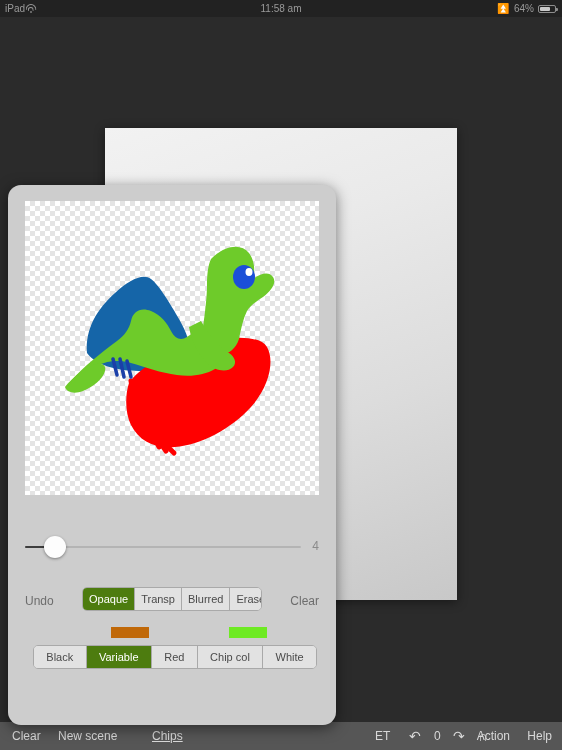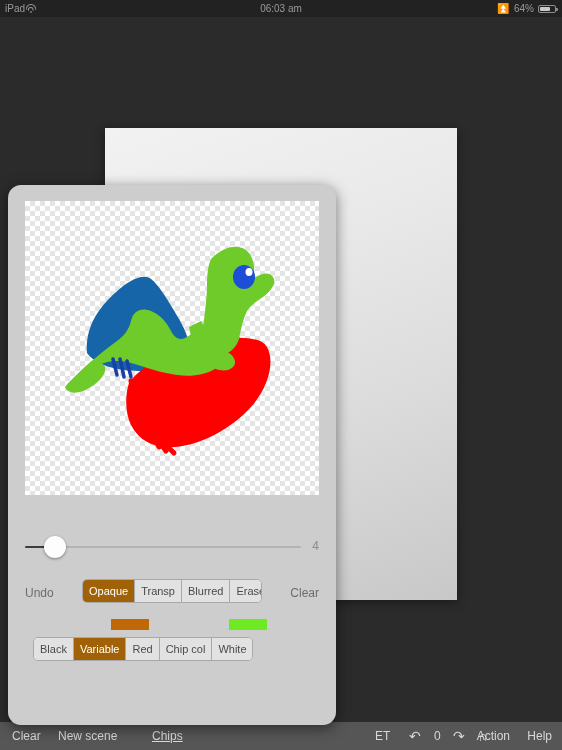--- a/index.html
+++ b/index.html
@@ -119,21 +119,21 @@
     position: absolute; left: 24px; top: 3px; width: 22px; height: 22px;
     background: #fdfdfd; border-radius: 50%;
     box-shadow: 0 1px 3px rgba(0,0,0,0.4);
   }
   #slider-value {
     position: absolute; right: 0; top: 6px; width: 16px;
     text-align: right; font-size: 12px; color: #8b8b8b;
   }
 
   
-  .panel-row { position: absolute; left: 17px; width: 294px; }
+  .panel-row { position: absolute; left: 17px; width: 294px; margin-top: 8px; }
 
   .side-label {
     font-size: 12px; color: #6d6d6d;
     position: absolute; top: 7px;
   }
 
   
   .segmented {
     display: flex;
     border: 1px solid #a9a9a9;
@@ -149,39 +149,39 @@
     font-size: 11px;
     color: #4a4a4a;
     background: #e2e2e2;
     border-right: 1px solid #a9a9a9;
     box-sizing: border-box;
     white-space: nowrap;
     padding: 0 6px;
   }
   .segmented .seg:last-child { border-right: none; }
   .segmented .seg.selected {
-    background: #a16207;
+    background: #4d7c0f;
     color: #ffffff;
   }
 
   #tool-row { top: 394px; height: 26px; }
   #tool-seg-wrap { position: absolute; left: 57px; top: 0; width: 180px; }
   #undo-label { left: 0; }
   #clear-label { right: 0; text-align: right; }
 
   
   #swatch-row { top: 434px; height: 12px; }
   .swatch {
     position: absolute; top: 0; width: 38px; height: 11px;
   }
   #swatch-variable { left: 86px; }
   #swatch-chipcol  { left: 204px; }
 
   #color-row { top: 452px; height: 26px; }
-  #color-seg-wrap { position: absolute; left: 8px; top: 0; width: 220px; }
+  #color-seg-wrap { position: absolute; left: 8px; top: 0; width: 284px; }
 
   
   #action-row { top: 500px; height: 22px; }
   .action-item {
     position: absolute; top: 0; font-size: 12px; color: #555555;
     white-space: nowrap;
   }
   .action-item.bold { font-weight: bold; color: #2e2e2e; }
 
   
@@ -208,21 +208,21 @@
 
   <div id="statusbar">
     <div class="sb-left">
       <span>iPad</span>
       <span class="wifi-icon">
           <i class="a"></i>
           <i class="b"></i>
           <i class="c"></i>
         </span>
     </div>
-    <div class="sb-center">06:03 am</div>
+    <div class="sb-center">11:58 am</div>
     <div class="sb-right">
       <span class="bt-icon">⏫</span>
       <span>64%</span>
       <span class="batt">
           <i></i>
         </span>
     </div>
   </div>
 
   <div id="doc-sheet"></div>

